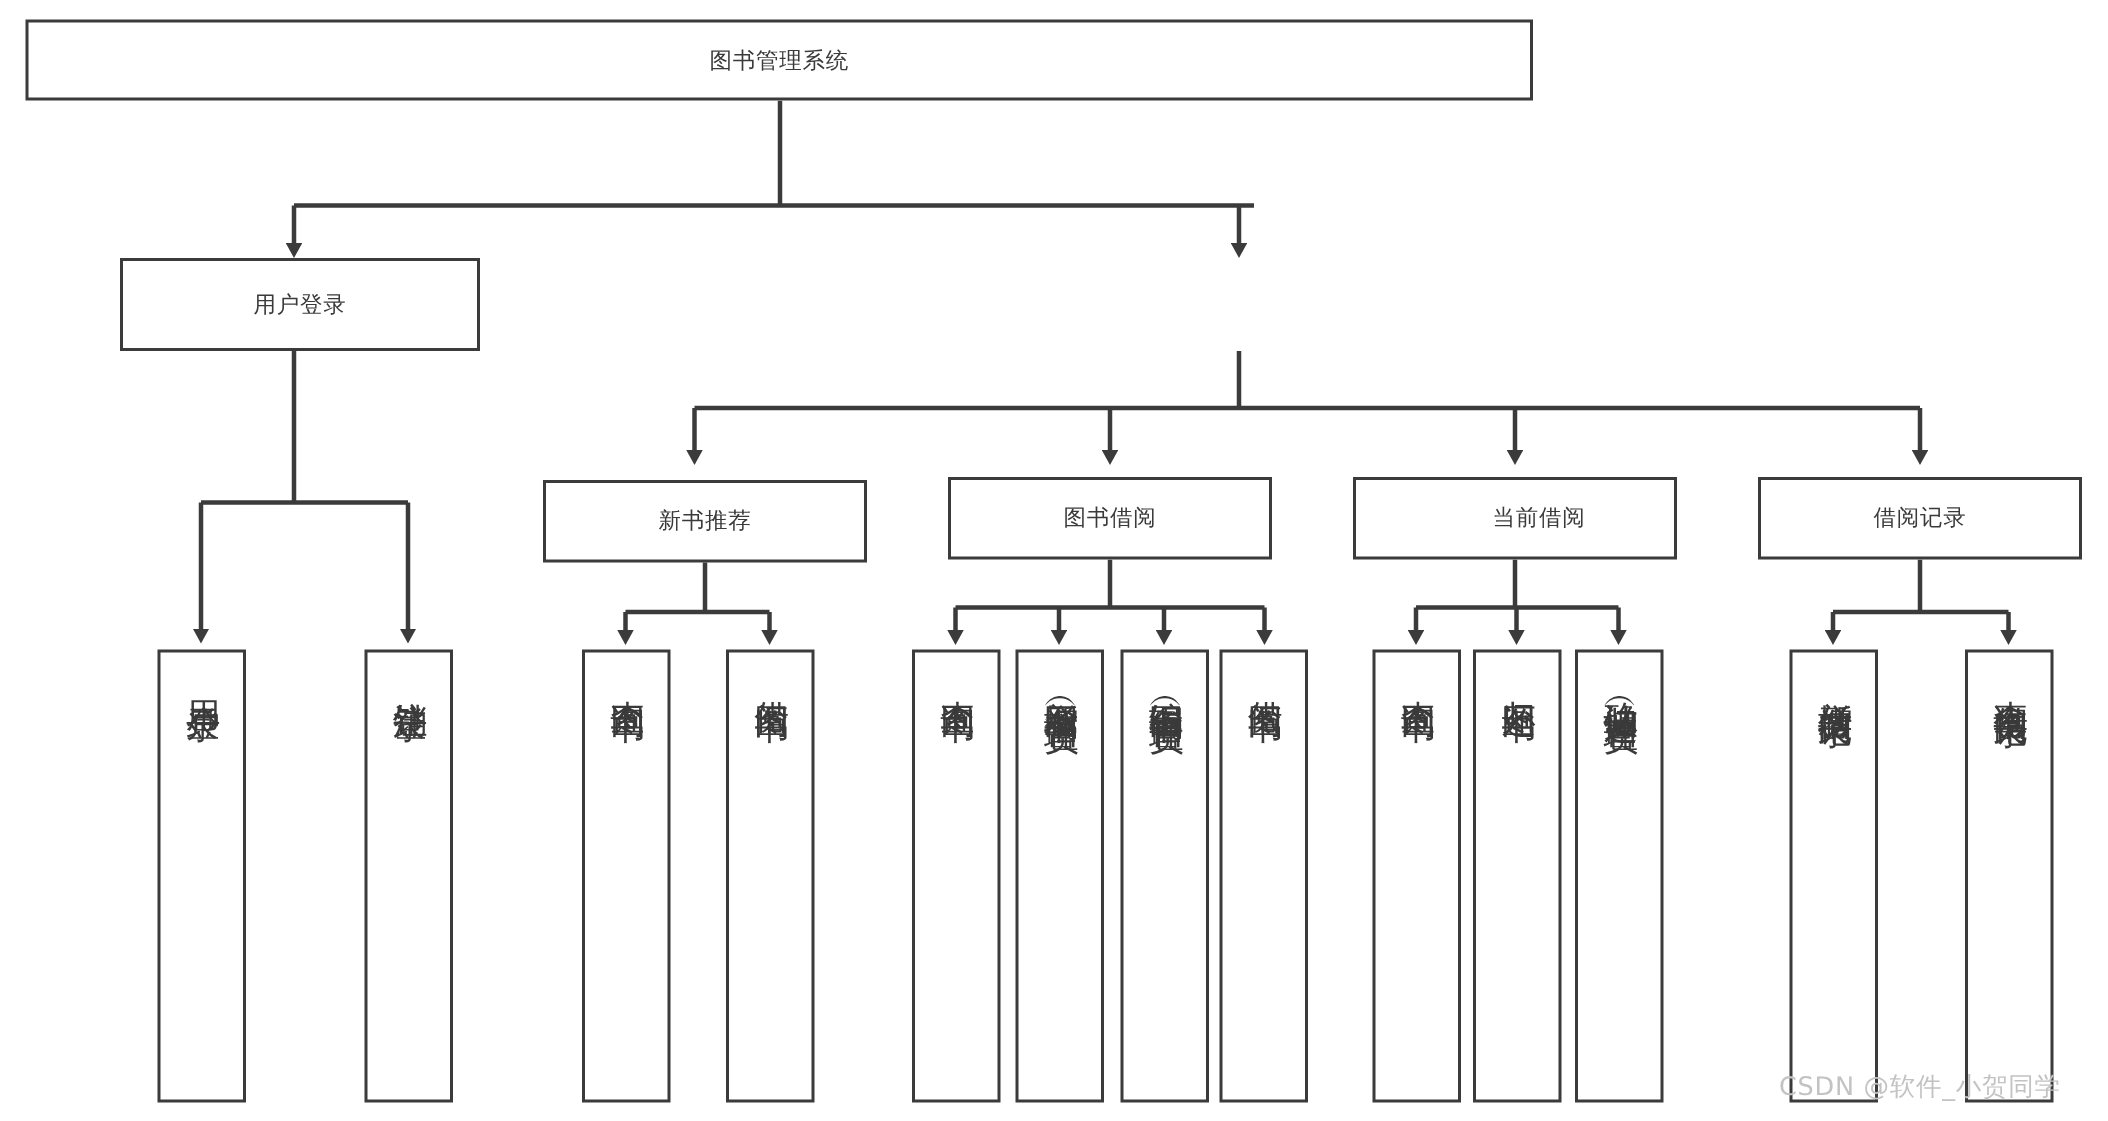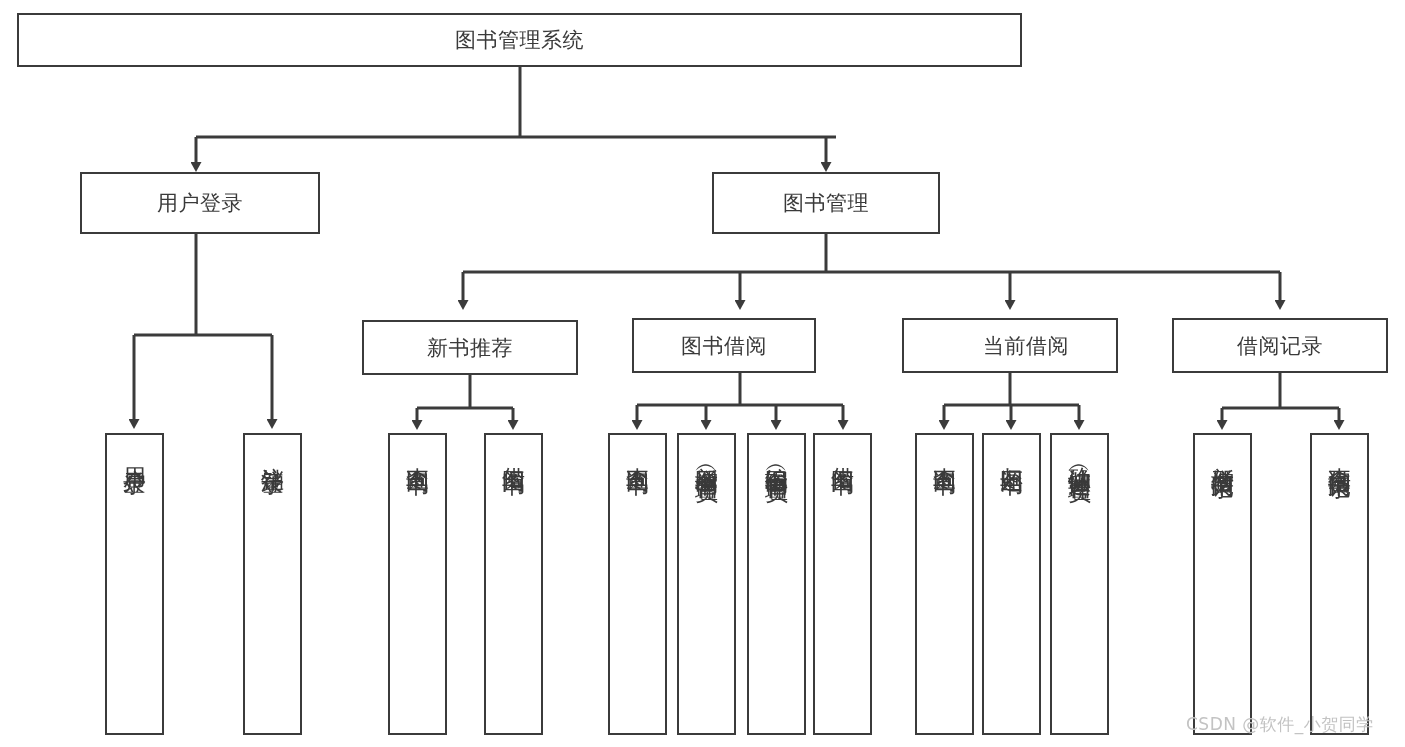--- a/index.html
+++ b/index.html
@@ -30,21 +30,21 @@
     position: absolute;
     box-sizing: border-box;
     border: 2px solid #3b3b3b;
     background: #ffffff;
     display: flex;
     align-items: center;
     justify-content: center;
     color: #3a3a3a;
   }
   .node.h {
-    font-size: 21px;
+    font-size: 15px;
     letter-spacing: 0.5px;
   }
   .node.v {
     align-items: flex-start;
     justify-content: center;
     padding-top: 14px;
   }
   .node.v .vlabel {
     writing-mode: vertical-rl;
     text-orientation: upright;
@@ -118,28 +118,25 @@
     </g>
   </svg>
 
   <div class="node h" style="left:17px; top:13px; width:1005px; height:54px;">
     <span>图书管理系统</span>
   </div>
 
   <div class="node h" style="left:80px; top:172px; width:240px; height:62px;">
     <span>用户登录</span>
   </div>
-  <div class="node h" style="left:712px; top:172px; width:228px; height:62px;">
-    <span>图书管理</span>
-  </div>
 
   <div class="node h" style="left:362px; top:320px; width:216px; height:55px;">
     <span>新书推荐</span>
   </div>
-  <div class="node h" style="left:632px; top:318px; width:184px; height:55px;">
+  <div class="node h" style="left:632px; top:318px; width:216px; height:55px;">
     <span>图书借阅</span>
   </div>
   <div class="node h" style="left:902px; top:318px; width:216px; height:55px;padding-left:32px;">
     <span>当前借阅</span>
   </div>
   <div class="node h" style="left:1172px; top:318px; width:216px; height:55px;">
     <span>借阅记录</span>
   </div>
 
   <div class="node v" style="left:105px; top:433px; width:59px; height:302px;">

